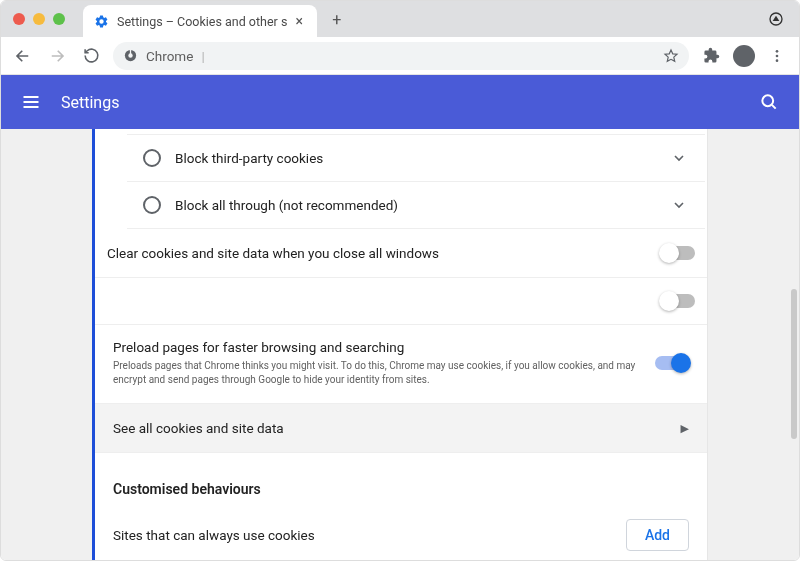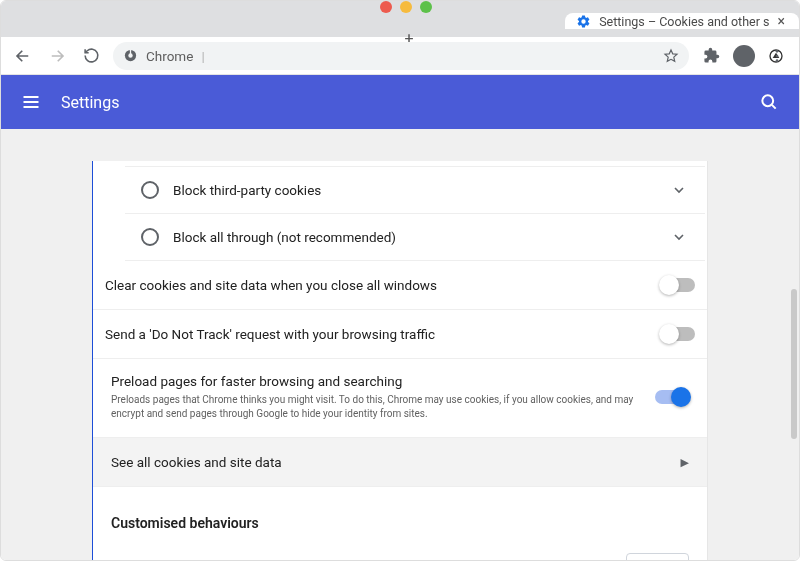--- a/index.html
+++ b/index.html
@@ -1,19 +1,19 @@
 <!DOCTYPE html>
 <html><head>
   <meta charset="utf-8">
   <style>
     * { margin: 0; padding: 0; box-sizing: border-box; font-family: -apple-system, BlinkMacSystemFont, 'Segoe UI', Roboto, sans-serif; }
     body { background: #fff; width: 800px; height: 561px; overflow: hidden; position: relative; border: 1px solid #ddd; border-radius: 6px; }
 
     
-    .titlebar { height: 36px; background: #dedfe1; display: flex; align-items: center; padding-left: 12px; flex-direction: column; }
+    .titlebar { height: 36px; background: #dedfe1; display: flex; align-items: center; padding-left: 12px; }
     .traffic { display: flex; gap: 8px; }
     .traffic span { width: 12px; height: 12px; border-radius: 50%; }
     .tl-red { background: #ed5b4e; }
     .tl-yellow { background: #f6bb3e; }
     .tl-green { background: #5dc14a; }
     .tab { margin-left: 18px; background: #fff; height: 32px; align-self: flex-end; display: flex; align-items: center; padding: 0 14px 0 10px; border-top-left-radius: 8px; border-top-right-radius: 8px; font-size: 12.5px; color: #4a4a4a; gap: 8px; min-width: 200px; }
     .tab .favicon { width: 16px; height: 16px; display: flex; align-items: center; justify-content: center; color: #1a73e8; }
     .tab .close { margin-left: auto; color: #555; font-size: 14px; }
     .newtab { width: 28px; height: 28px; display: flex; align-items: center; justify-content: center; color: #555; font-size: 16px; margin-left: 6px; }
     .titlebar .rightcap { margin-left: auto; margin-right: 14px; width: 18px; height: 18px; display:flex; align-items:center; justify-content:center; }
@@ -28,21 +28,21 @@
     .omni .star { margin-left: auto; color: #5f6368; }
     .avatar { width: 22px; height: 22px; border-radius: 50%; background: #5f6368; }
 
     
     .appbar { height: 54px; background: #4a5bd7; color: #fff; display: flex; align-items: center; padding: 0 18px; gap: 18px; }
     .appbar .title { font-size: 16px; font-weight: 400; }
     .appbar .search { margin-left: auto; }
 
     
     .stage { background: #f0f0f0; height: calc(561px - 36px - 38px - 54px); overflow: hidden; display: flex; justify-content: center; position: relative; }
-    .panel { width: 616px; background: #fff; border-left: 1px solid #1d4ed8; border-right: 1px solid #e6e6e6; margin-top: 32px; }
+    .panel { width: 616px; background: #fff; border-left: 3px solid #1d4ed8; border-right: 1px solid #e6e6e6; }
     .radio-row { display:flex; align-items:center; gap: 14px; padding: 14px 18px 14px 16px; border-bottom: 1px solid #eee; margin-left: 32px; margin-right: 2px;}
     .radio-outline { width: 18px; height: 18px; border: 2px solid #5f6368; border-radius: 50%; flex-shrink: 0; }
     .radio-label { font-size: 13.5px; color: #222; flex: 1; }
     .chev { color: #5f6368; }
 
     .simple-row { display:flex; align-items:center; padding: 16px 12px; border-bottom: 1px solid #eee; font-size: 13.5px; color: #222; }
     .simple-row .ctrl { margin-left: auto; }
     .multi-row { padding: 14px 18px 16px; border-bottom: 1px solid #eee; display:flex; gap: 14px; }
     .multi-row .txt { flex:1; }
     .multi-row .title2 { font-size: 13.5px; color: #222; margin-bottom: 4px; }
@@ -178,21 +178,20 @@
     </div>
 
     <div class="simple-row">
       <span>Clear cookies and site data when you close all windows</span>
       <div class="ctrl toggle">
           <div class="knob"></div>
         </div>
     </div>
 
     <div class="simple-row">
-      <span>Send a 'Do Not Track' request with your browsing traffic</span>
       <div class="ctrl toggle">
           <div class="knob"></div>
         </div>
     </div>
 
     <div class="multi-row">
       <div class="txt">
         <div class="title2">Preload pages for faster browsing and searching</div>
         <div class="desc">Preloads pages that Chrome thinks you might visit. To do this, Chrome may use cookies, if you allow cookies, and may encrypt and send pages through Google to hide your identity from sites.</div>
       </div>

